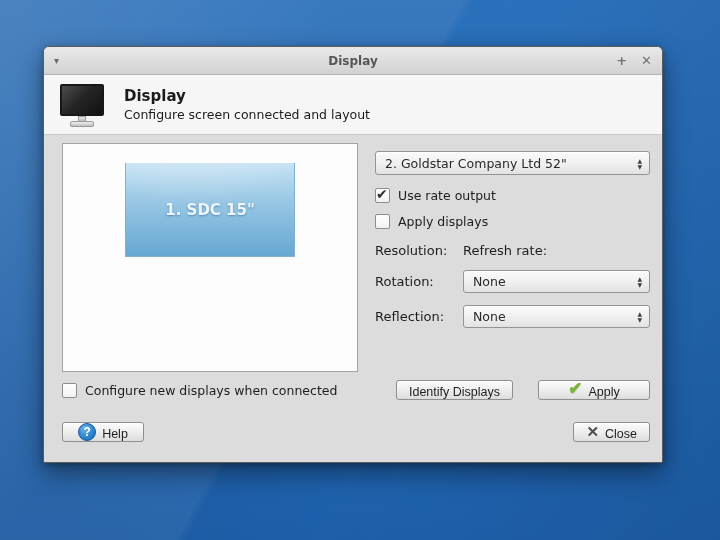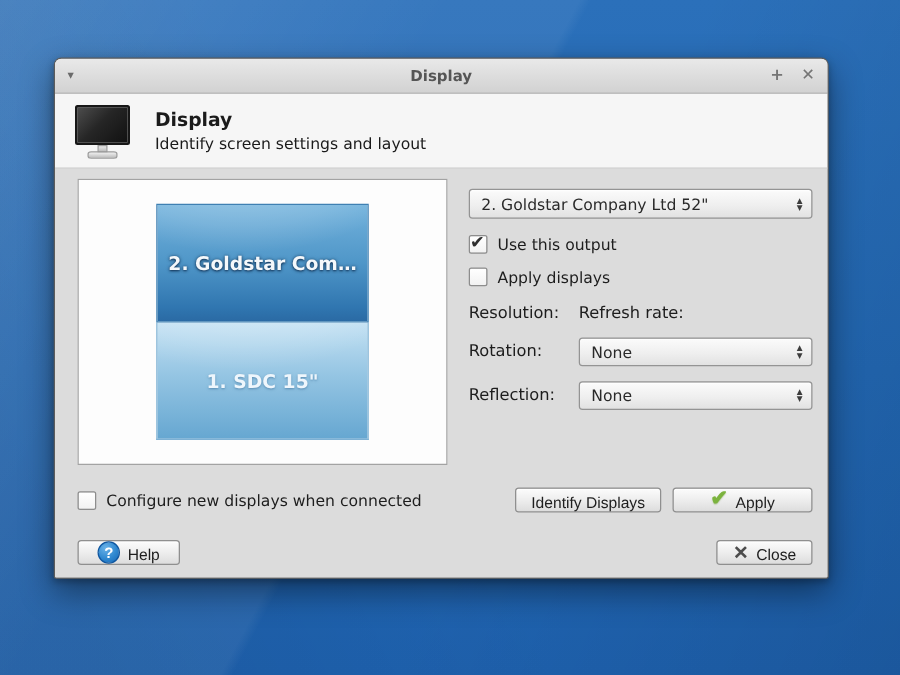--- a/index.html
+++ b/index.html
@@ -154,21 +154,21 @@
   .btn {
     display:inline-flex; align-items:flex-end; justify-content:center; gap:6px;
     height:20px;
     background:linear-gradient(180deg,#fcfcfc 0%, #ececec 55%, #dddddd 100%);
     border:1px solid #8f8f8f; border-radius:3px;
     font-size:12.5px; color:#1e1e1e;
     box-shadow:inset 0 1px 0 rgba(255,255,255,0.9);
     padding:0 12px;
   }
 
-  .actions-row { margin-top:18px; display:flex; align-items:center; }
+  .actions-row { margin-top:8px; display:flex; align-items:center;gap:16px; }
   .actions-row .check-row { margin-right:auto; }
   .actions-row .btn + .btn { margin-left:9px; }
   .btn-identify { min-width:114px; }
   .btn-apply { min-width:112px; }
   .apply-check { color:#7cb33e; font-size:17px; font-weight:bold; text-shadow:0 1px 1px rgba(90,140,30,0.4); }
 
   .footer-row { margin-top:22px; display:flex; justify-content:space-between; }
   .btn-help { min-width:82px; }
   .help-icon {
     width:18px; height:18px; border-radius:50%;
@@ -196,53 +196,49 @@
     </div>
 
     <div class="header">
       <div class="display-icon">
         <div class="screen"></div>
           <div class="neck"></div>
           <div class="base"></div>
       </div>
       <div class="header-text">
         <div class="h-title">Display</div>
-        <div class="h-sub">Identify screen settings and layout</div>
+        <div class="h-sub">Configure screen connected and layout</div>
       </div>
     </div>
 
     <div class="content">
       <div class="main-row">
 
         <div class="preview">
-          <div class="mon mon-2">
-            <div class="gloss"></div>
-            <span>2. Goldstar Com…</span>
-          </div>
           <div class="mon mon-1">
             <div class="gloss"></div>
             <span>1. SDC 15"</span>
           </div>
         </div>
 
         <div class="right-panel">
 
           <div class="combo display-select">
             <span class="combo-value">2. Goldstar Company Ltd 52"</span>
             <span class="spin">
               <span>▲</span>
               <span>▼</span>
             </span>
           </div>
 
           <div class="check-row cr-1">
             <span class="checkbox checked">
               <span class="tick">✔</span>
             </span>
-            <span class="check-label">Use this output</span>
+            <span class="check-label">Use rate output</span>
           </div>
 
           <div class="check-row cr-2">
             <span class="checkbox">
               
             </span>
             <span class="check-label">Apply displays</span>
           </div>
 
           <div class="settings">

